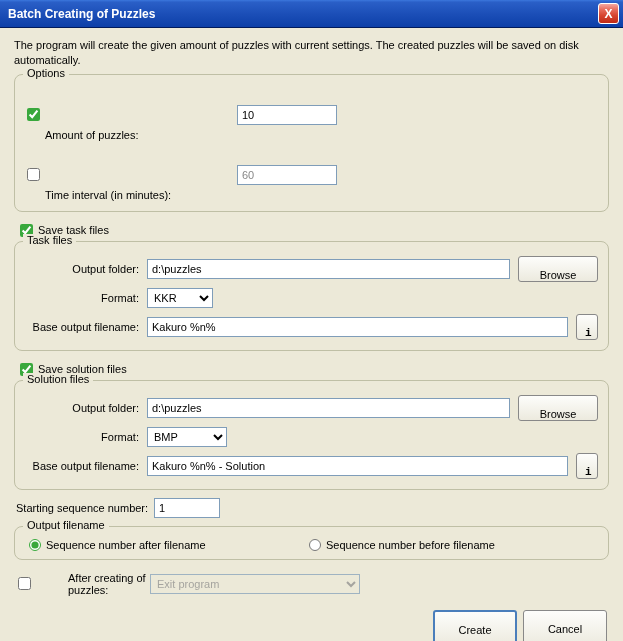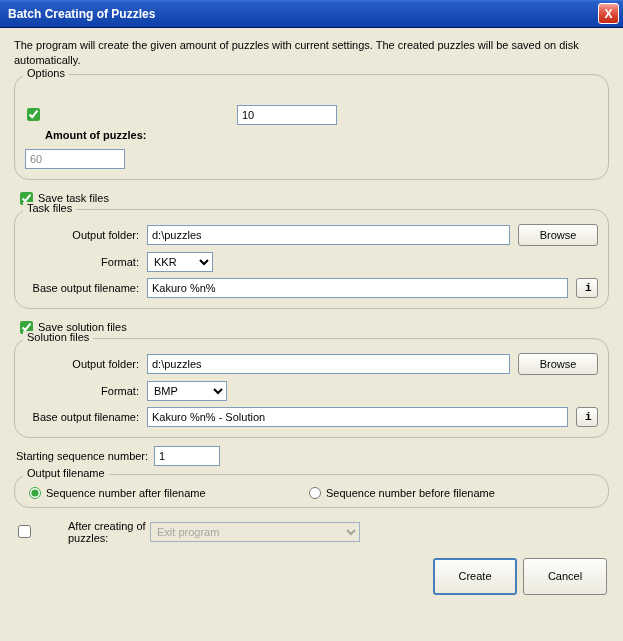--- a/index.html
+++ b/index.html
@@ -44,21 +44,21 @@
   padding: 10px 14px 12px 14px;
   background: #ece9d8;
   height: calc(641px - 28px);
 }
 .intro {
   margin-bottom: 6px;
   line-height: 1.35;
 }
 .groupbox {
   border: 1px solid #bfbfa5;
-  border-radius: 15px;
+  border-radius: 8px;
   position: relative;
   padding: 14px 10px 10px 10px;
   margin-bottom: 8px;
 }
 .groupbox-title {
   position: absolute;
   top: -8px;
   left: 8px;
   background: #ece9d8;
   padding: 0 4px;
@@ -70,21 +70,21 @@
 }
 .row:last-child { margin-bottom: 0; }
 .options-row { margin-bottom: 8px; }
 .options-row .chk { margin-left: 2px; }
 .chk {
   display: inline-flex;
   align-items: center;
   cursor: pointer;
 }
 .chk input { margin-right: 5px; width:13px; height:13px; accent-color:#39a83c;}
-.chk .lbl-bold { font-weight: bold; margin-top: 40px; }
+.chk .lbl-bold { font-weight: normal; margin-top: 40px; }
 .input-text {
   height: 20px;
   border: 1px solid #7f9db9;
   background: white;
   padding: 1px 4px;
   font-family: Tahoma, Arial, sans-serif;
   font-size: 11px;
 }
 .input-text[disabled] {
   color: #888;
@@ -99,21 +99,21 @@
 }
 .select[disabled]{ color:#888; background:#ece9d8;}
 .btn {
   height: 22px;
   border: 1px solid #888;
   border-radius: 3px;
   background: linear-gradient(#fdfdfb,#eceade);
   font-family: Tahoma, Arial, sans-serif;
   font-size: 11px;
   cursor: pointer;
-  padding: 0 8px;
+  padding: 12px 8px;
 }
 .btn-default {
   border: 2px solid #4a7ebb;
 }
 .btn-info {
   width: 22px;
   height: 20px;
   font-family: "Courier New", monospace;
   font-weight: bold;
 }
@@ -167,20 +167,24 @@
   <div class="groupbox" style="padding-bottom:10px;">
     <span class="groupbox-title">Options</span>
     <div class="row options-row">
       <label class="chk" style="width:210px;">
         <input type="checkbox" checked="" style="">
         <span class="lbl-bold">Amount of puzzles:</span>
       </label>
       <input class="input-text" style="width: 100px;" value="10">
     </div>
     <div class="row options-row" style="margin-bottom:0;">
+      <label class="chk" style="width:210px;">
+        <input type="checkbox" style="">
+        <span class="lbl-bold">Time interval (in minutes):</span>
+      </label>
       <input class="input-text" style="width: 100px;" disabled="" value="60">
     </div>
   </div>
 
   <div class="save-chk-row">
     <label class="chk">
       <input type="checkbox" checked="" style="">
       <span>Save task files</span>
     </label>
   </div>

